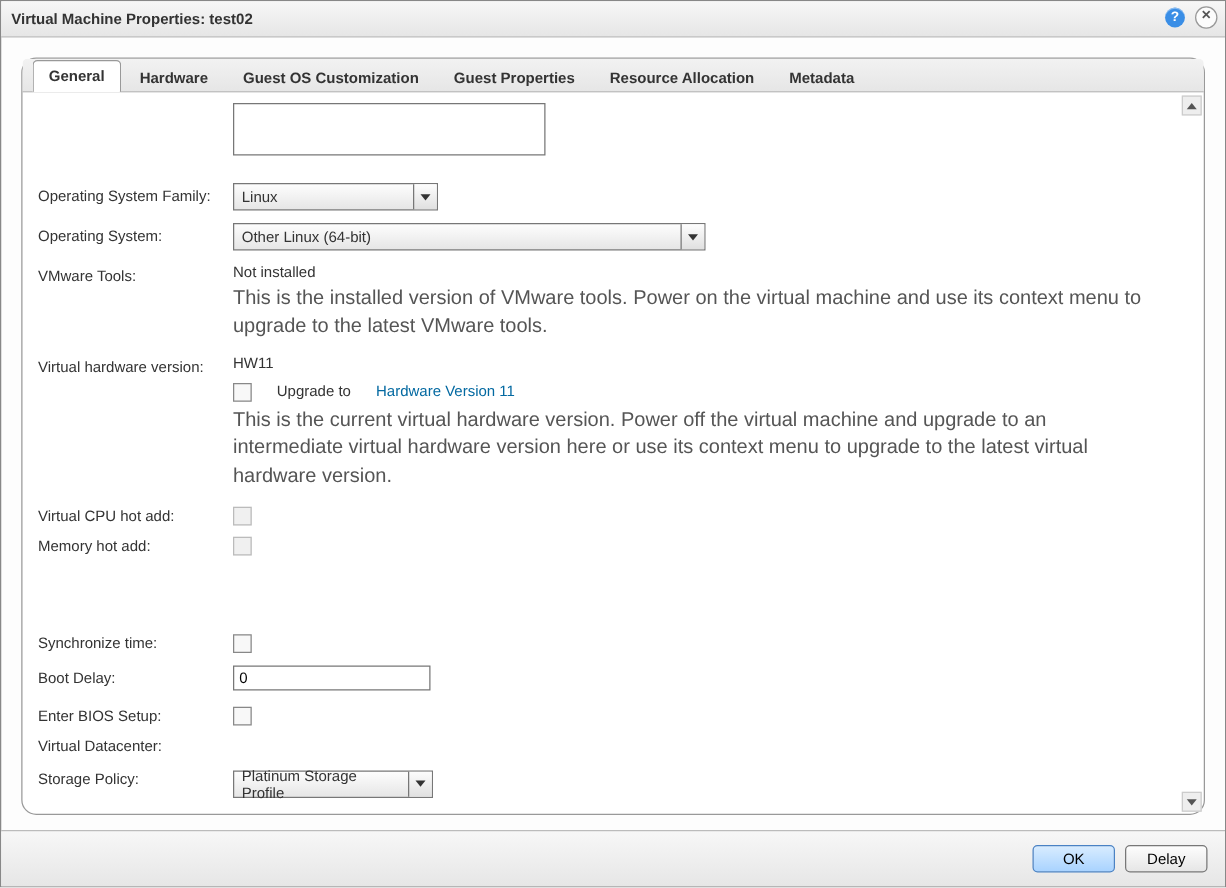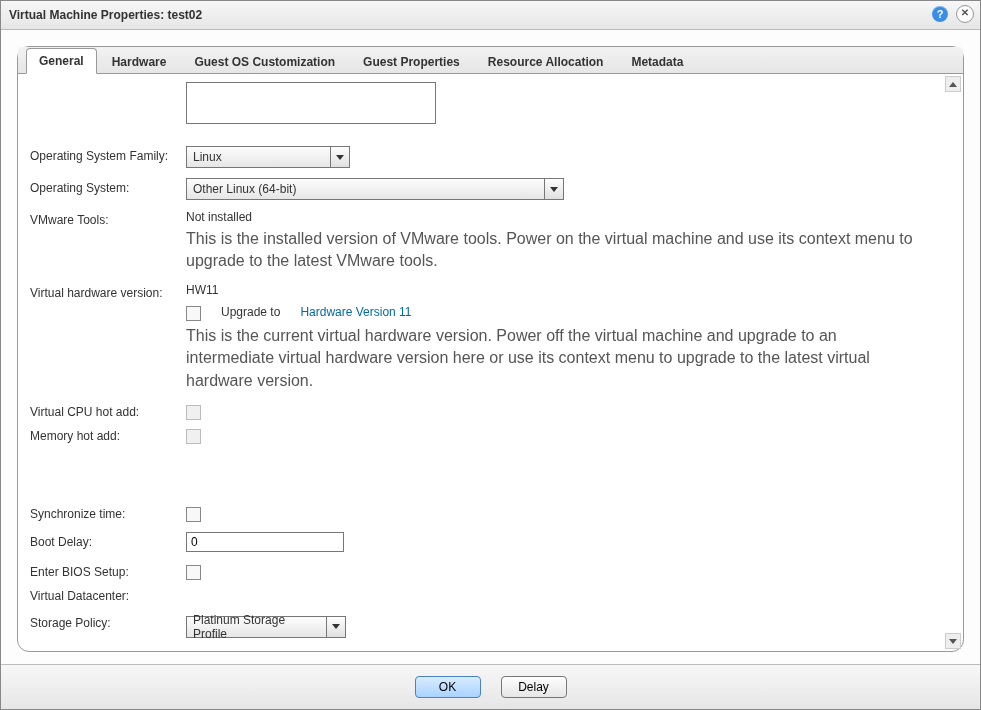--- a/index.html
+++ b/index.html
@@ -21,21 +21,21 @@
 .select{height:22px;border:1px solid #777;background:linear-gradient(#fdfdfd,#e6e6e6);display:inline-flex;align-items:center;box-sizing:border-box;position:relative;font-size:12px}
 .select .sel-text{padding:0 6px}
 .select .sel-btn{width:18px;height:100%;border-left:1px solid #777;display:flex;align-items:center;justify-content:center;background:linear-gradient(#fdfdfd,#e0e0e0)}
 .chev{width:0;height:0;border-left:4px solid transparent;border-right:4px solid transparent;border-top:5px solid #333}
 input.txt{height:20px;border:1px solid #777;padding:0 4px;font-size:12px;box-sizing:border-box}
 .info{color:#555;font-size:16px;line-height:1.4;margin-top:4px;max-width:740px}
 .chk{width:13px;height:13px;border:1px solid #888;background:#f8f8f8;display:inline-block;vertical-align:middle;margin-top:3px}
 .chk.disabled{border-color:#bbb;background:#f0f0f0}
 .hw-upgrade{display:flex;align-items:center;gap:20px;margin-top:6px}
 .hw-disabled{color:#0369a1}
-.buttons-bar{height:44px;background:linear-gradient(#f7f7f7,#e6e6e6);border-top:1px solid #bbb;display:flex;align-items:center;justify-content:center;padding:0 14px;gap:20px}
+.buttons-bar{height:44px;background:linear-gradient(#f7f7f7,#e6e6e6);border-top:1px solid #bbb;display:flex;align-items:center;justify-content:flex-end;padding:0 14px;gap:8px}
 .btn{min-width:66px;height:22px;border:1px solid #777;border-radius:4px;background:linear-gradient(#fdfdfd,#e6e6e6);font-size:12px;cursor:pointer}
 .btn.primary{background:linear-gradient(#d8ecff,#a9d3ff);border-color:#4a82c4}
 .spacer-box{width:248px;height:40px;border:1px solid #777;background:#fff;margin-bottom:12px}
 .scroll-arrow{position:absolute;right:2px;width:14px;height:14px;background:#eee;border:1px solid #ccc;display:flex;align-items:center;justify-content:center}
 .scroll-arrow.up{top:2px}
 .scroll-arrow.down{bottom:2px}
 .tri-up{width:0;height:0;border-left:4px solid transparent;border-right:4px solid transparent;border-bottom:5px solid #555}
 .tri-down{width:0;height:0;border-left:4px solid transparent;border-right:4px solid transparent;border-top:5px solid #555}
 .gap-lg{height:50px}
 </style>

